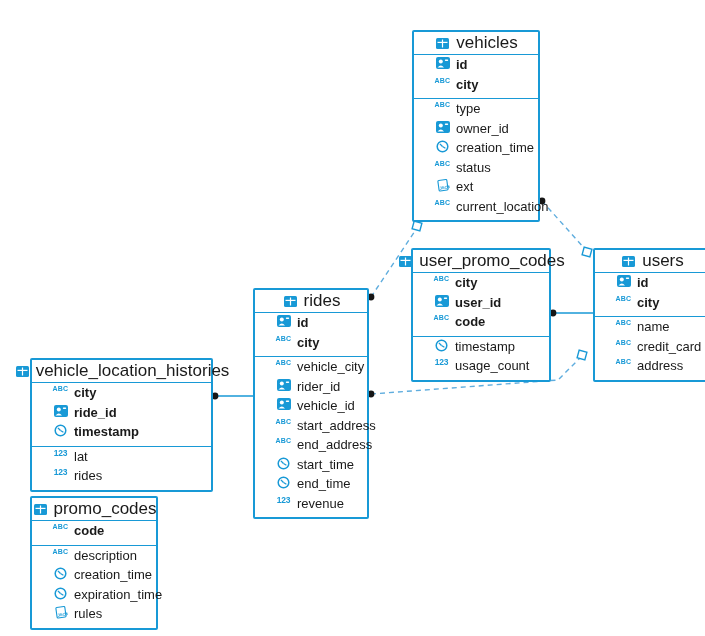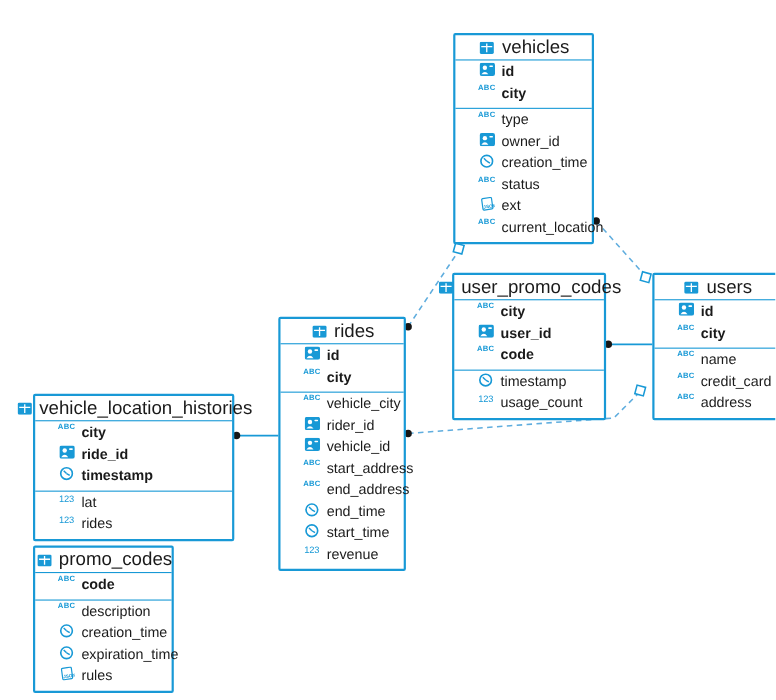--- a/index.html
+++ b/index.html
@@ -9,21 +9,21 @@
   .er-table{position:absolute;background:#ffffff;border:2px solid var(--accent);box-sizing:border-box;border-radius:2px;}
   .er-head{height:22px;display:flex;align-items:center;justify-content:center;gap:5px;
            border-bottom:1px solid var(--accent);font-size:17px;color:#1a1a1a;}
   .er-section{padding:2px 0;}
   .er-section.pk{border-bottom:1px solid var(--accent);}
   .er-row{height:19.5px;display:flex;align-items:flex-start;padding-left:20px;gap:5px;
           font-size:13px;color:#1a1a1a;white-space:nowrap;}
   .er-row.pk-row{font-weight:700;}
   .icon{display:inline-flex;align-items:center;justify-content:center;width:17px;flex:0 0 17px;}
   .txt-icon{font-size:7px;font-weight:800;letter-spacing:.2px;line-height:1;}
-  .num-icon{font-size:8.5px;font-weight:400;letter-spacing:-.2px;line-height:1;}
+  .num-icon{font-size:8.5px;font-weight:700;letter-spacing:-.2px;line-height:1;}
 </style>
 </head>
 <body>
 
 <div class="canvas">
   <svg class="connections" viewBox="0 0 705 636" xmlns="http://www.w3.org/2000/svg">
       <path d="M371,297 L415,231" fill="none" stroke="#5fadde" stroke-width="1.4" stroke-dasharray="5 4"></path>
       <circle cx="371" cy="297" r="3.4" fill="#161616"></circle>
       <rect x="413" y="222" width="8" height="8" fill="#ffffff" stroke="#1899d6" stroke-width="1.4" transform="rotate(15 417 226)"></rect>
       <path d="M542,201 L585,249" fill="none" stroke="#5fadde" stroke-width="1.4" stroke-dasharray="5 4"></path>
@@ -299,31 +299,31 @@
             <span>end_address</span>
           </div>
           <div class="er-row">
             <span class="icon">
               <svg width="13" height="13" viewBox="0 0 13 13">
                 <circle cx="6.5" cy="6.5" r="5.3" fill="none" stroke="#1899d6" stroke-width="1.5"></circle>
                 <line x1="6.5" y1="6.5" x2="3.9" y2="3.9" stroke="#1899d6" stroke-width="1.3"></line>
                 <line x1="6.5" y1="6.5" x2="9.4" y2="8.2" stroke="#1899d6" stroke-width="1.3"></line>
               </svg>
             </span>
+            <span>start_time</span>
+          </div>
+          <div class="er-row">
+            <span class="icon">
+              <svg width="13" height="13" viewBox="0 0 13 13">
+                <circle cx="6.5" cy="6.5" r="5.3" fill="none" stroke="#1899d6" stroke-width="1.5"></circle>
+                <line x1="6.5" y1="6.5" x2="3.9" y2="3.9" stroke="#1899d6" stroke-width="1.3"></line>
+                <line x1="6.5" y1="6.5" x2="9.4" y2="8.2" stroke="#1899d6" stroke-width="1.3"></line>
+              </svg>
+            </span>
             <span>end_time</span>
-          </div>
-          <div class="er-row">
-            <span class="icon">
-              <svg width="13" height="13" viewBox="0 0 13 13">
-                <circle cx="6.5" cy="6.5" r="5.3" fill="none" stroke="#1899d6" stroke-width="1.5"></circle>
-                <line x1="6.5" y1="6.5" x2="3.9" y2="3.9" stroke="#1899d6" stroke-width="1.3"></line>
-                <line x1="6.5" y1="6.5" x2="9.4" y2="8.2" stroke="#1899d6" stroke-width="1.3"></line>
-              </svg>
-            </span>
-            <span>start_time</span>
           </div>
           <div class="er-row">
             <span class="icon">
               <span class="num-icon" style="color:#1899d6">123</span>
             </span>
             <span>revenue</span>
           </div>
         </div>
       </div>
       <div class="er-table" style="left: 30px; top: 335px; width: 183px; margin-top: 23px;">

